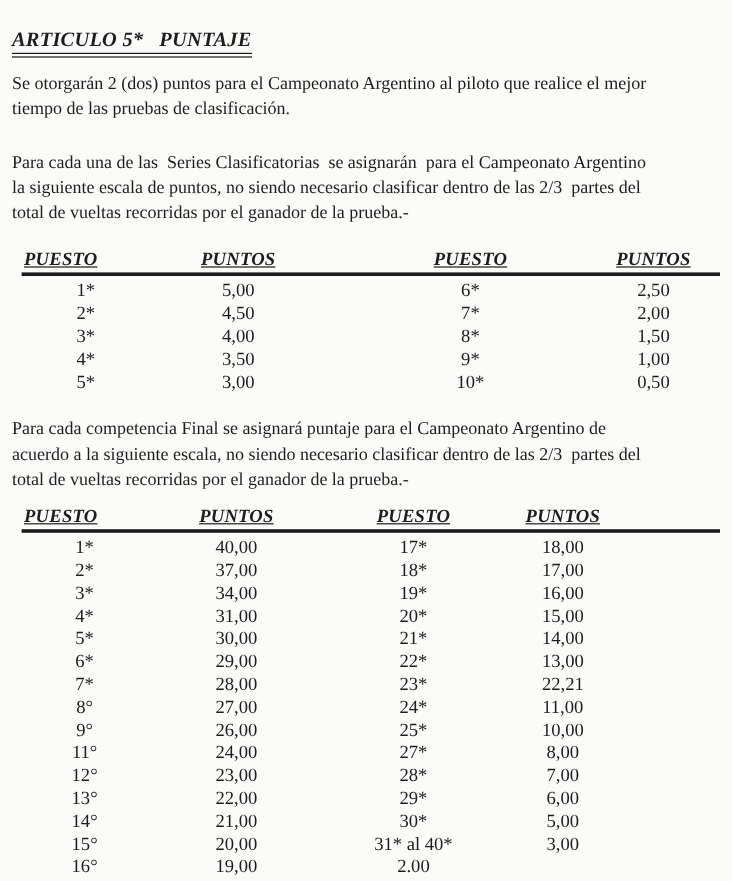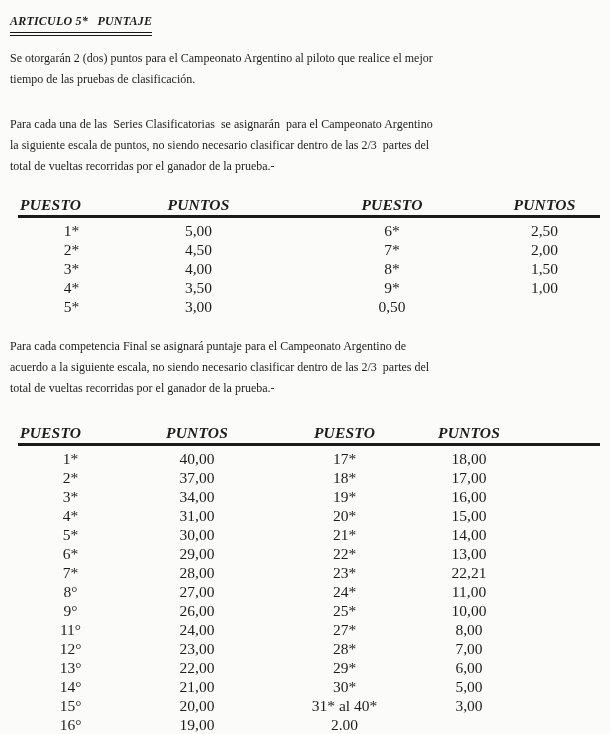--- a/index.html
+++ b/index.html
@@ -13,58 +13,59 @@
     overflow: hidden;
     font-family: "Liberation Serif", serif;
     color: #1d1d1d;
   }
   .page {
     padding: 7px 10px 6px 10px;
     width: 590px;
   }
   .title {
     display: inline-block;
-    margin: 4px 0 12px 0;
-    font-size: 12px;
+    margin: 16px 0 12px 0;
+    font-size: 17px;
     line-height: 20px;
     font-weight: bold;
     font-style: italic;
     white-space: pre;
     border-bottom: 4px double #161616;
     padding-bottom: 1px;
     letter-spacing: 0.2px;
   }
   .para {
     margin: 0 0 16px 0;
-    font-size: 12px;
+    font-size: 15px;
     line-height: 21px;
   }
   .para .line {
     display: block;
     white-space: pre;
   }
   .para.p2 { margin-bottom: 18px; margin-top: 24px; }
-  .para.p3 { margin-bottom: 24px; }
+  .para.p3 { margin-bottom: 10px; }
 
   .ptable {
     margin-left: 8px;
     font-size: 15.5px;
   }
   .ptable.t1 { margin-bottom: 20px; }
   .thead, .row { display: grid; }
   .t1 .thead, .t1 .row { grid-template-columns: 107px 147px 240px 65px; }
   .t2 .thead, .t2 .row { grid-template-columns: 105px 148px 147px 102px; }
   .thead {
     border-bottom: 3px solid #1b1b1b;
     padding-bottom: 1px;
     line-height: 19px;
   }
   .hc {
     font-weight: bold;
     font-style: italic;
+    text-decoration: underline;
     text-align: center;
     letter-spacing: 0.2px;
   }
   .hc.c1 { text-align: left; padding-left: 2px; }
   .tbody { padding-top: 3px; }
   .row { line-height: 19px; }
   .c { text-align: center; white-space: nowrap; }
   
   .t2 .tbody div.row:nth-of-type(15) .c3,
   .t2 .tbody div.row:nth-of-type(16) .c3 {
@@ -123,20 +124,21 @@
         <div class="row">
           <span class="c c1">4*</span>
           <span class="c c2">3,50</span>
           <span class="c c3">9*</span>
           <span class="c c4">1,00</span>
         </div>
 
         <div class="row">
           <span class="c c1">5*</span>
           <span class="c c2">3,00</span>
+          <span class="c c3">10*</span>
           <span class="c c4">0,50</span>
         </div>
       </div>
   </div>
 
   <p class="para p3">
     <span class="line">Para cada competencia Final se asignará puntaje para el Campeonato Argentino de</span>
     <span class="line">acuerdo a la siguiente escala, no siendo necesario clasificar dentro de las 2/3  partes del</span>
     <span class="line">total de vueltas recorridas por el ganador de la prueba.-</span>
   </p>

